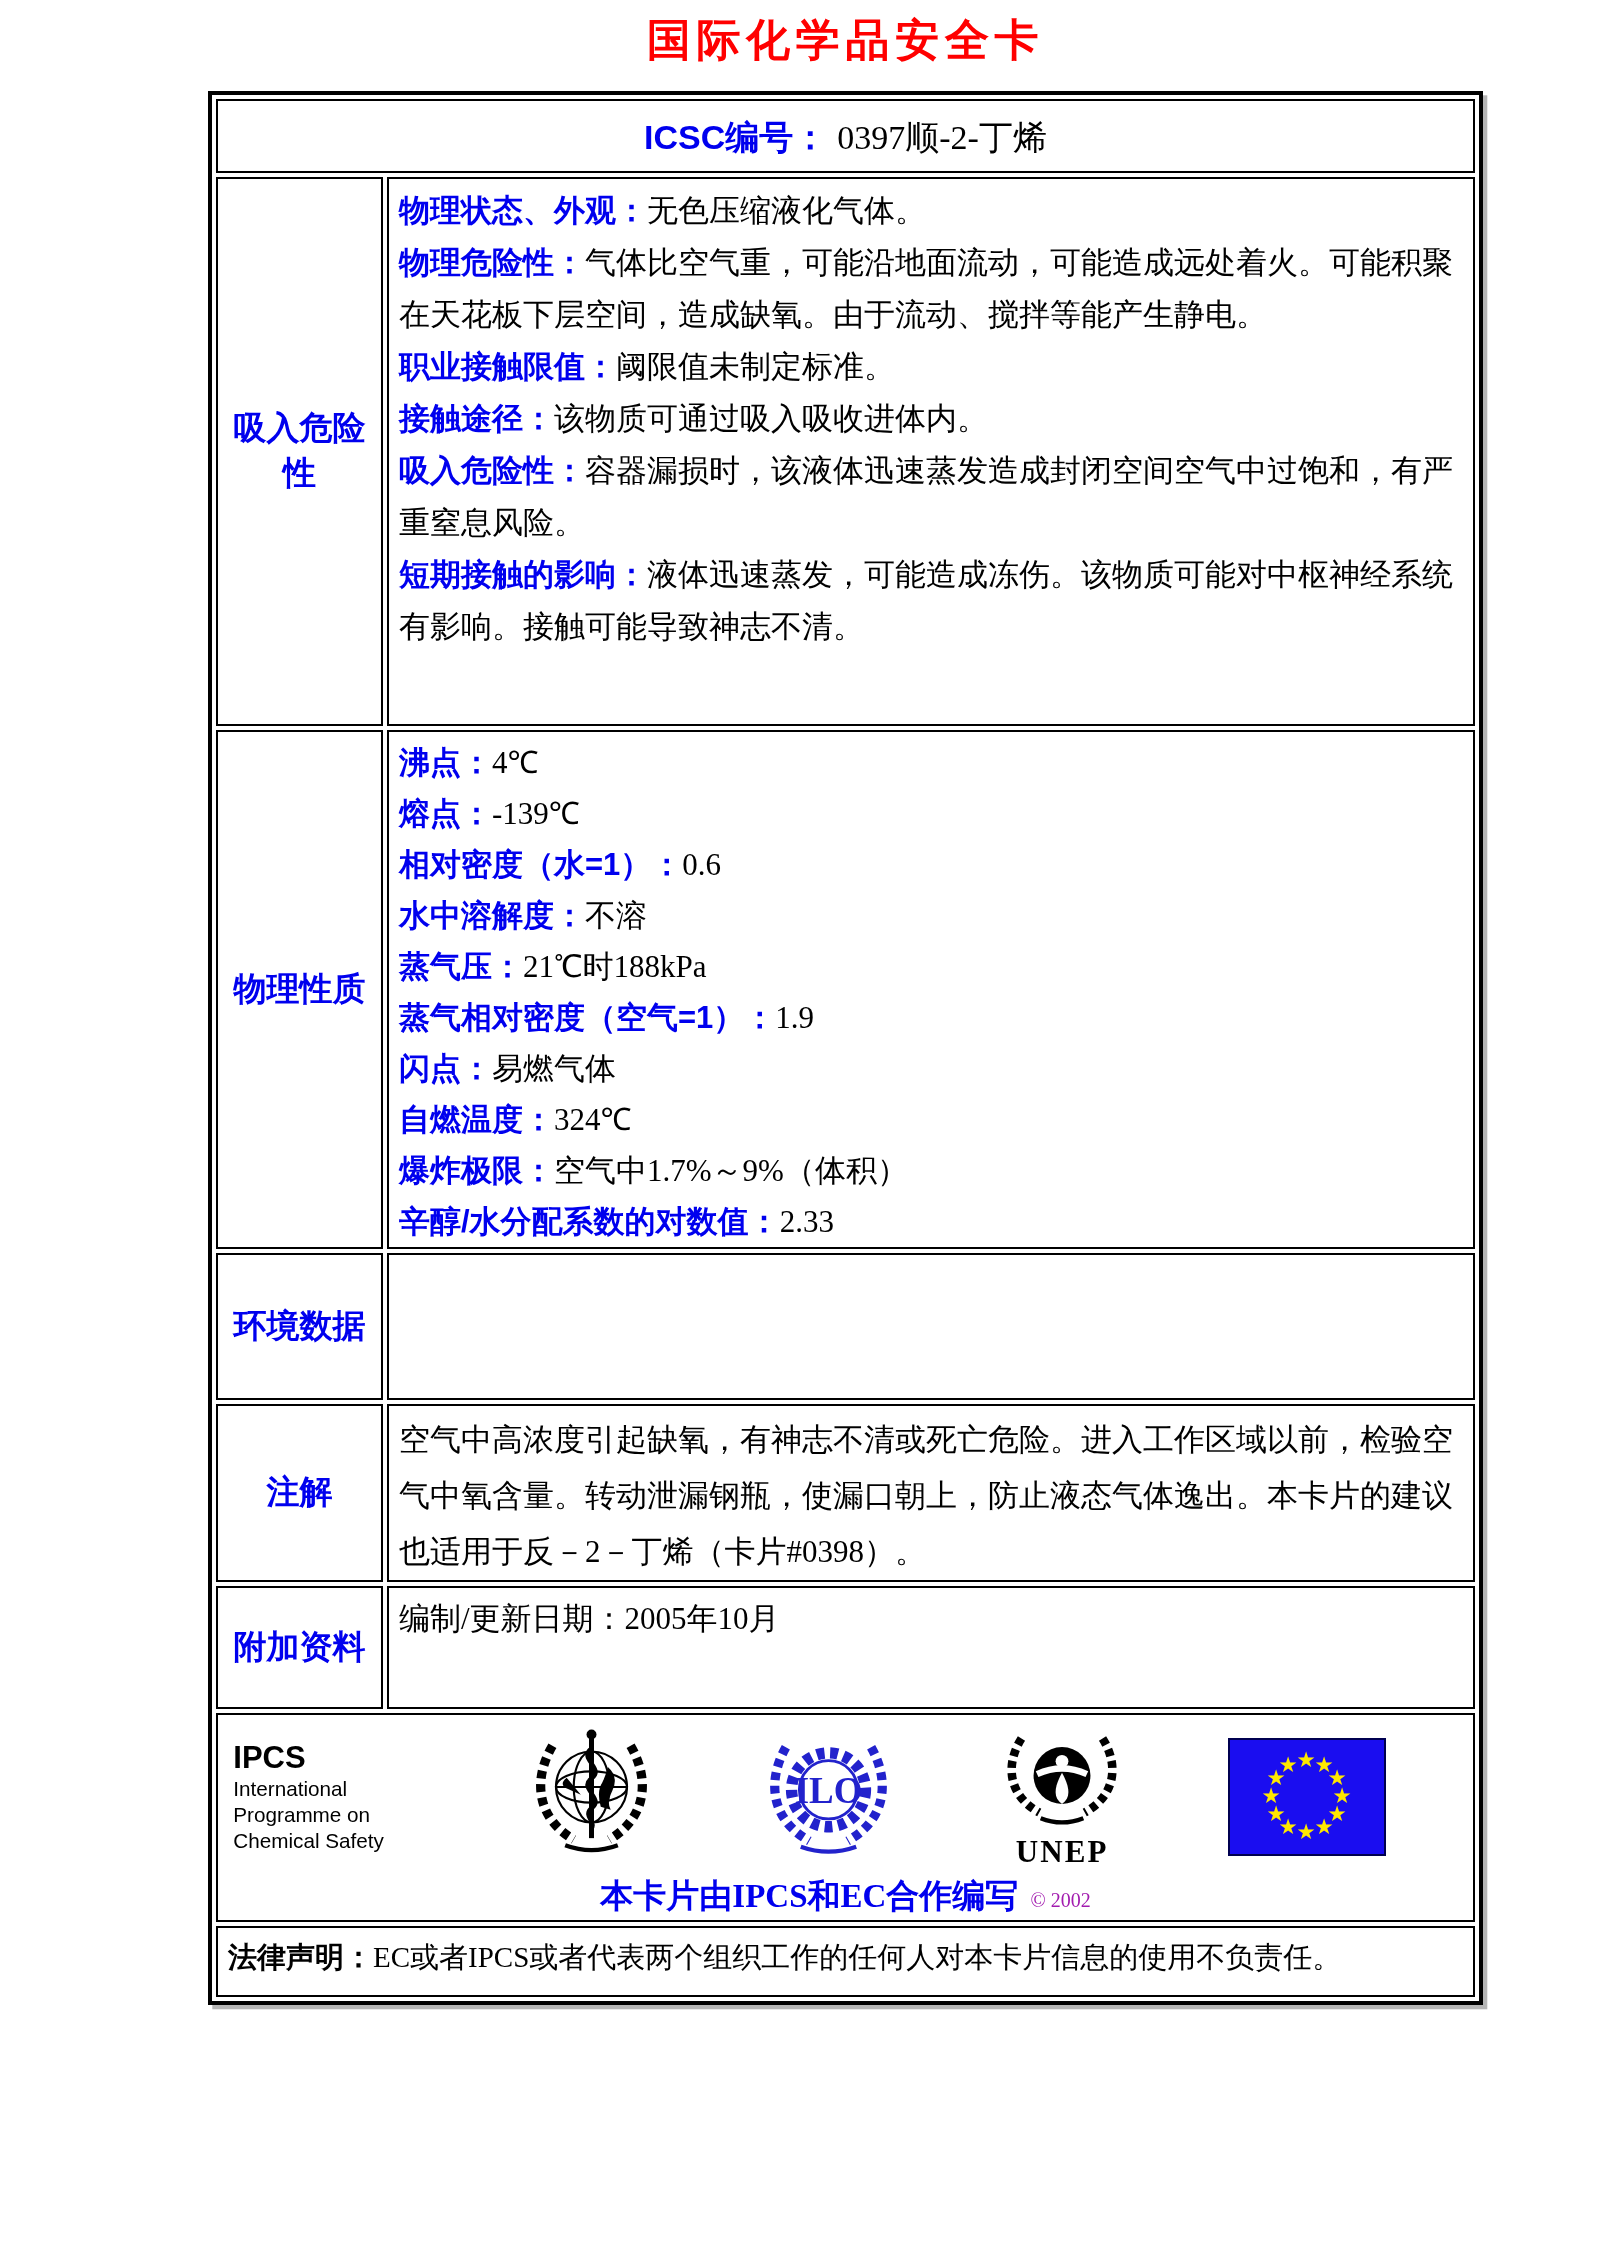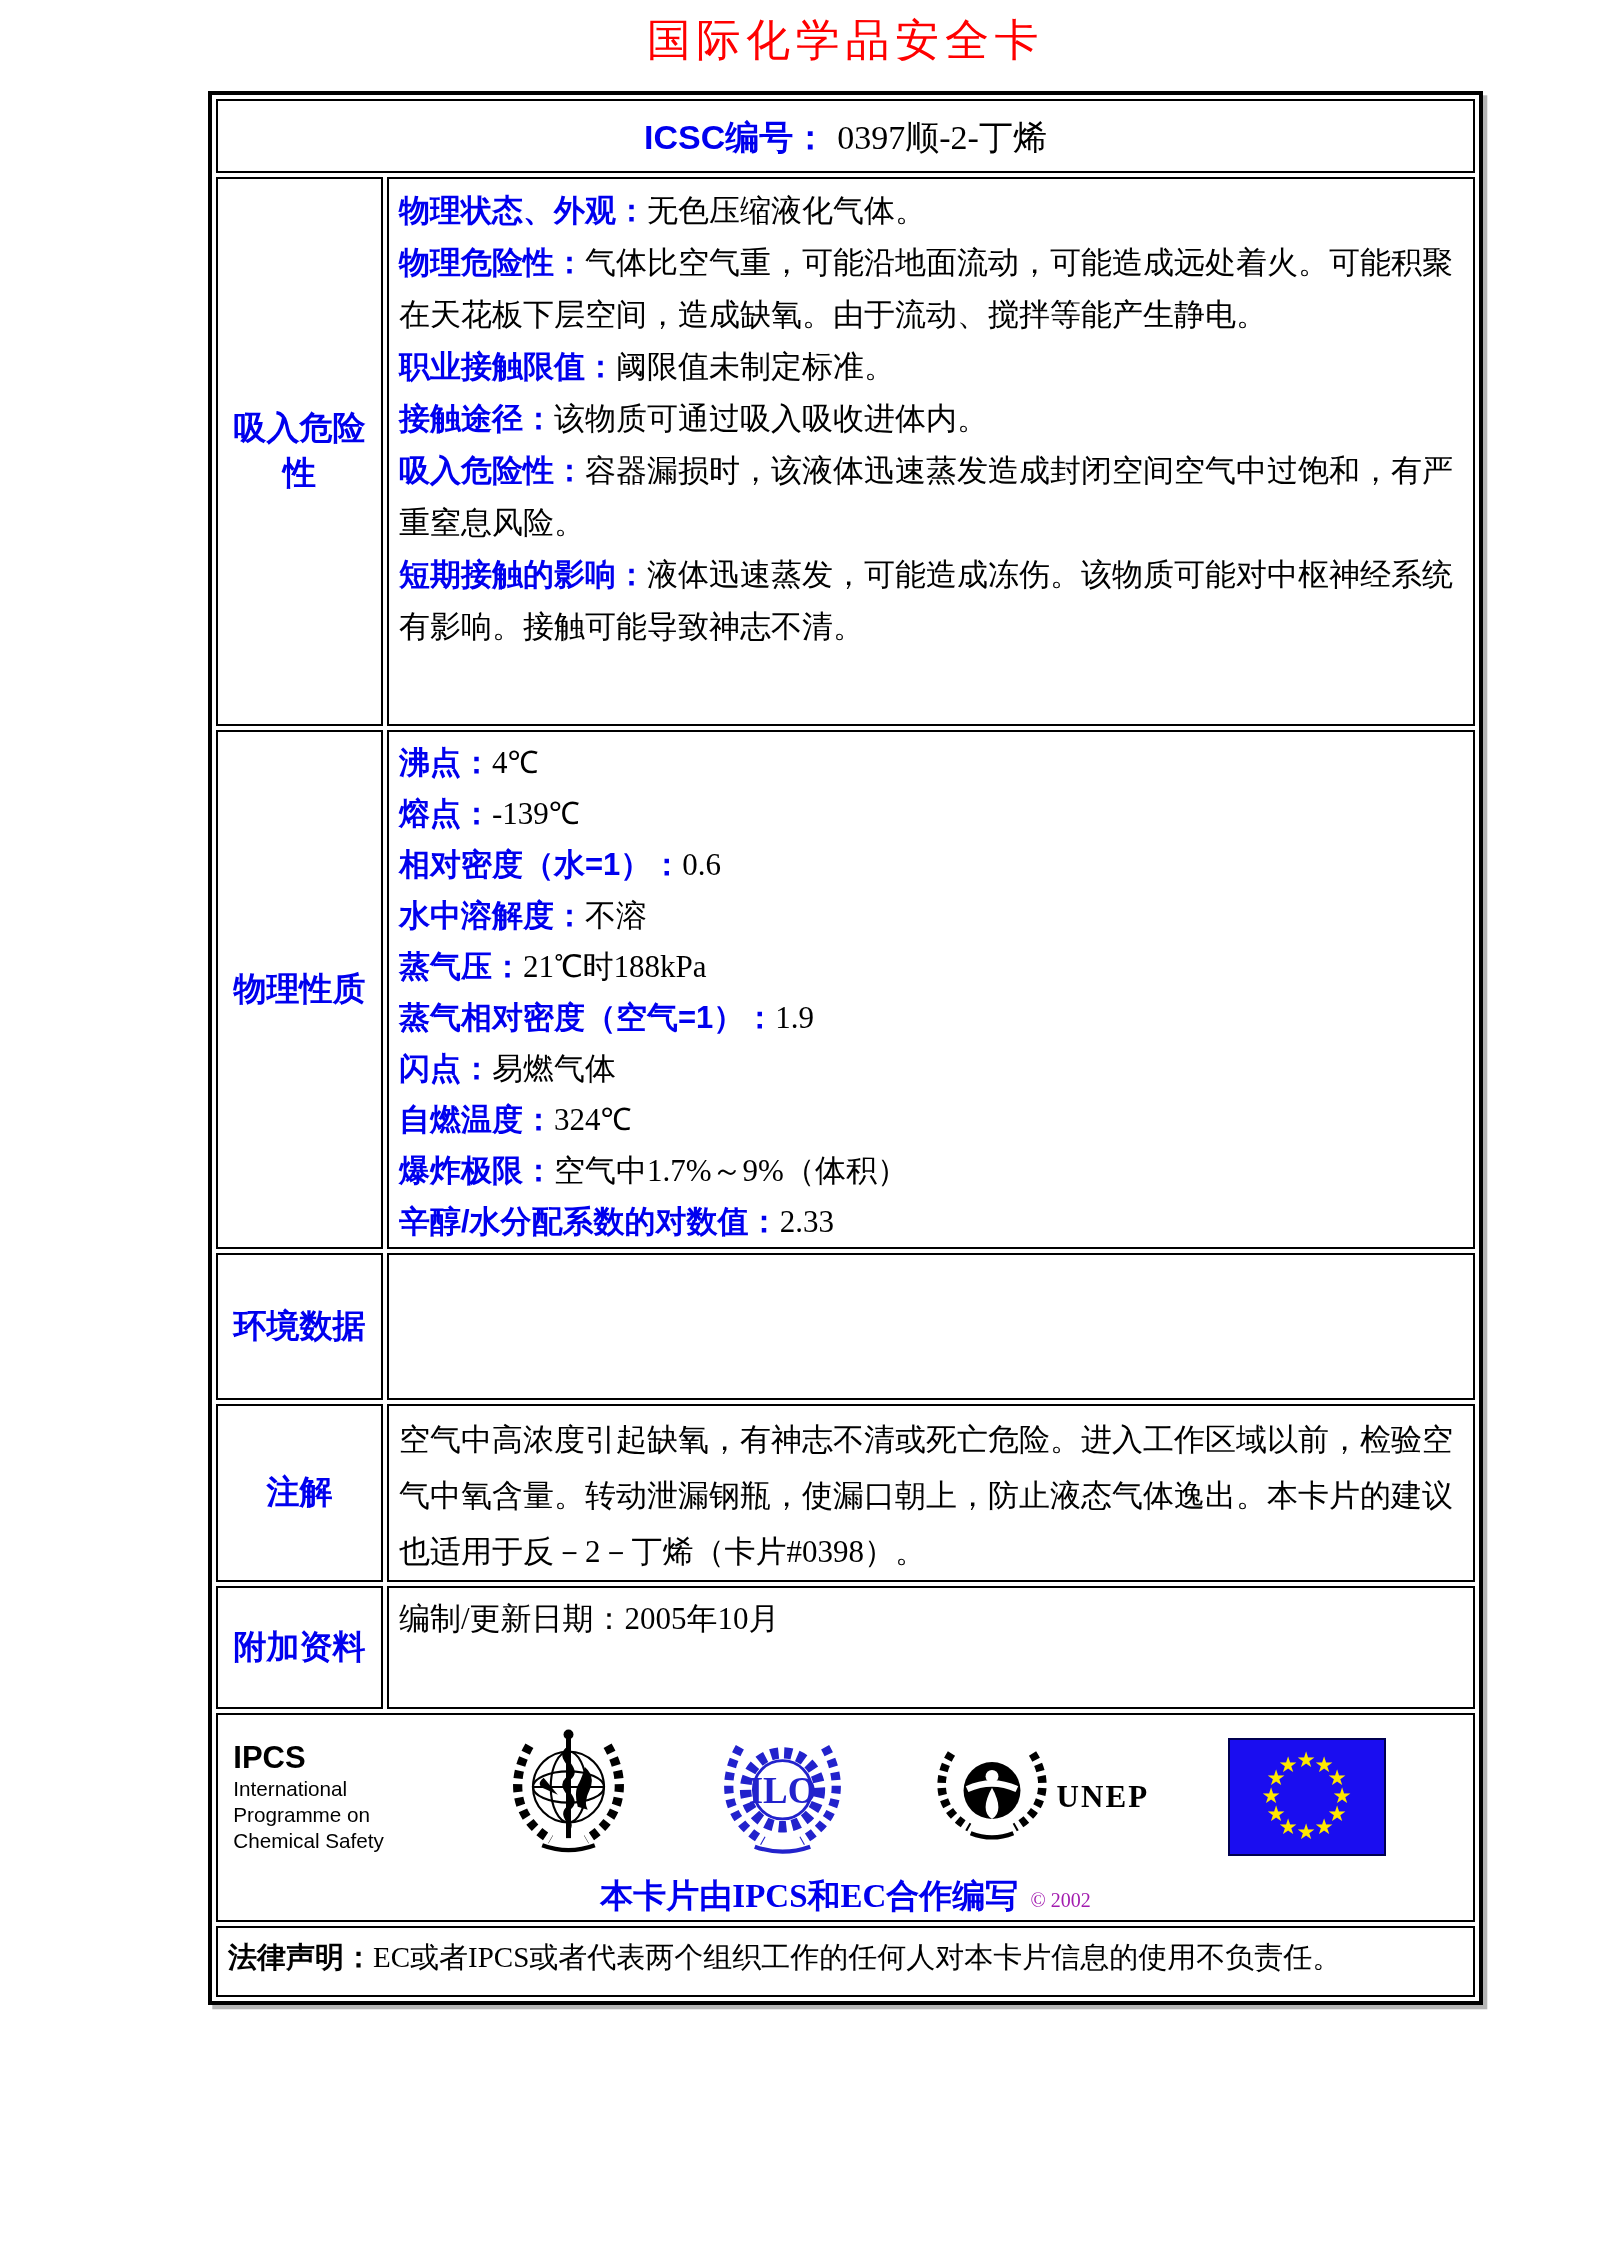--- a/index.html
+++ b/index.html
@@ -1,18 +1,18 @@
 <!DOCTYPE html>
 <html style="font-size:11.4px"><head>
 <meta charset="utf-8">
 <style>
   html,body{margin:0;padding:0;background:#fff;}
   body{width:1617px;height:2261px;position:relative;font-family:"Liberation Sans",sans-serif;}
   .page-title{position:absolute;top:11.4px;left:208px;width:1275px;text-align:center;
-    color:#f00;font-size:44px;font-weight:normal;letter-spacing:5.7px;font-family:"Liberation Sans",sans-serif;}
+    color:#f00;font-size:44px;font-weight:bold;letter-spacing:5.7px;font-family:"Liberation Sans",sans-serif;}
   table.card{position:absolute;left:208px;top:91px;width:1275px;background:#fff;
     border:4.3px solid #000;border-collapse:separate;border-spacing:4.3px;box-shadow:4.3px 4.3px 0 #b5b5b5;}
   td{border:2.1px solid #000;vertical-align:top;background:#fff;}
   td.side{width:161px;vertical-align:middle;text-align:center;}
   .side-label{color:#0000ee;font-weight:bold;font-size:33px;font-family:"Liberation Sans",sans-serif;}
   .hdr{display:flex;justify-content:center;align-items:baseline;padding:13px 8.6px 0 8.6px;font-size:34px;}
   .hdr .k{white-space:nowrap;}
   .hdr-num{font-family:"Liberation Serif",serif;color:#000;margin-left:10px;}
   .hdr-name{font-family:"Liberation Serif",serif;color:#000;}
   .content{padding:5.7px 11.4px 0 10px;font-size:31px;}
@@ -22,21 +22,21 @@
   .k{color:#0000ee;font-weight:bold;font-family:"Liberation Sans",sans-serif;}
   .v{color:#000;font-family:"Liberation Serif",serif;}
   .h-header{height:68px;} .h-imp{height:539px;} .h-phys{height:506px;} .h-env{height:137px;}
   .h-notes{height:153px;} .h-add{height:114px;} .h-logos{height:198px;} .h-legal{height:57px;}
   
   .logos-cell{vertical-align:top;}
   .logos-row{display:flex;align-items:center;justify-content:space-between;padding:7.1px 86px 0 14.3px;height:146px;}
   .ipcs-block{width:189px;color:#000;}
   .ipcs-acronym{font-size:31px;font-weight:bold;line-height:37px;}
   .ipcs-line{font-size:20.7px;line-height:26px;}
-  .logo-box{display:flex;flex-direction:row;align-items:center;}
+  .logo-box{display:flex;flex-direction:column;align-items:center;}
   .unep-word{font-family:"Liberation Serif",serif;font-weight:bold;font-size:31px;letter-spacing:2.1px;line-height:31px;color:#000;}
   .eu-flag{position:relative;width:154px;height:114px;background:#1a0df0;border:2.1px solid #000050;}
   .eu-star{position:absolute;color:#ffe800;font-size:21.4px;transform:translate(-50%,-50%);line-height:21.4px;}
   .credit-line{text-align:center;font-size:33px;margin-top:4.3px;}
   .credit-main{color:#0000ee;font-weight:bold;font-family:"Liberation Serif",serif;}
   .credit-year{color:#a21caf;font-family:"Liberation Serif",serif;font-size:20px;margin-left:3px;}
   .legal-cell{padding:10px 11.4px 0 10px;font-size:29px;}
   .legal-k{color:#000;font-weight:bold;font-family:"Liberation Sans",sans-serif;}
   .legal-v{color:#000;font-family:"Liberation Serif",serif;}
 </style>

